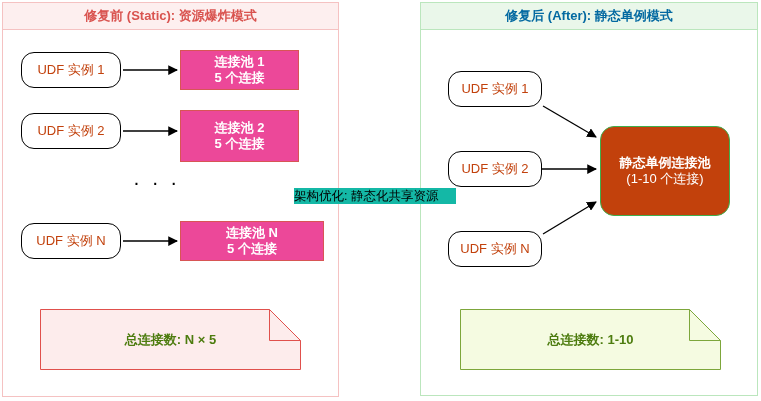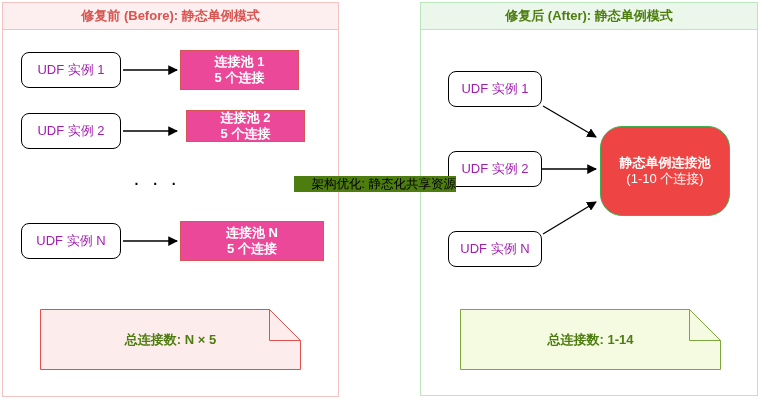--- a/index.html
+++ b/index.html
@@ -10,59 +10,59 @@
   }
   .panel{position:absolute;background:#fff;box-sizing:border-box;}
   .panel.before{left:2px;top:2px;width:337px;height:395px;border:1px solid #F5C2C2;}
   .panel.after{left:420px;top:2px;width:338px;height:394px;border:1px solid #BBE6BD;}
   .panel-header{
     position:absolute;left:0;top:0;right:0;height:27px;
     display:flex;align-items:center;justify-content:center;
     font-size:13px;font-weight:bold;box-sizing:border-box;
   }
   .panel.before .panel-header{background:#FDEFEF;border-bottom:1px solid #F5C2C2;color:#D9534F;}
-  .panel.after .panel-header{background:#EAF7EA;border-bottom:1px solid #BBE6BD;color:#4d7c0f;}
+  .panel.after .panel-header{background:#EAF7EA;border-bottom:1px solid #BBE6BD;color:#0369a1;}
 
   .node{
     position:absolute;box-sizing:border-box;display:flex;flex-direction:column;
     align-items:center;justify-content:center;text-align:center;font-size:13px;line-height:1.25;
   }
   .udf-box{
-    background:#ffffff;border:1px solid #000000;border-radius:8px;color:#a21caf;
+    background:#ffffff;border:1px solid #000000;border-radius:13px;color:#c2410c;
   }
   .pool-box{
     background:#ec4899;border:1px solid #D85555;color:#ffffff;font-weight:bold;
   }
   .singleton-box{
-    background:#ef4444;border:1px solid #3FAE4C;border-radius:22px;color:#ffffff;
+    background:#c2410c;border:1px solid #3FAE4C;border-radius:14px;color:#ffffff;
   }
   .singleton-box .line1{font-weight:bold;}
   .ellipsis{
     position:absolute;left:118px;top:176px;width:80px;height:18px;
     text-align:center;font-weight:bold;font-size:14px;letter-spacing:5px;color:#000;
   }
   .note{position:absolute;}
   .note svg{position:absolute;left:0;top:0;display:block;}
   .note .note-text{
     position:absolute;left:0;top:0;right:0;bottom:0;display:flex;
     align-items:center;justify-content:center;font-size:13px;font-weight:bold;color:#4d7c0f;
   }
   .mid-label{
-    position:absolute;left:294px;top:176px;width:162px;height:16px;line-height:16px;
-    text-align:right;font-size:12.5px;color:#000;background:#4d7c0f;z-index:5;
+    position:absolute;left:294px;top:188px;width:162px;height:16px;line-height:16px;
+    text-align:left;font-size:12.5px;color:#000;background:#14b8a6;z-index:5;
   }
   #arrow-layer{position:absolute;left:0;top:0;z-index:4;pointer-events:none;}
   .layer{position:absolute;left:0;top:0;z-index:3;}
 </style>
 </head>
 <body>
 
 <div class="panel before">
   <div class="panel-header">
-    <span>修复前 (Before): 静态单例模式</span>
+    <span>修复前 (Static): 资源爆炸模式</span>
   </div>
 </div>
 
 <div class="panel after">
   <div class="panel-header">
     <span>修复后 (After): 静态单例模式</span>
   </div>
 </div>
 
 <div class="layer">
@@ -74,21 +74,21 @@
     <span>UDF 实例 2</span>
   </div>
   <div class="node udf-box" style="left:21px;top:223px;width:100px;height:36px;">
     <span>UDF 实例 N</span>
   </div>
 
   <div class="node pool-box" style="left:180px;top:50px;width:119px;height:40px;">
     <span>连接池 1</span>
     <span>5 个连接</span>
   </div>
-  <div class="node pool-box" style="left:186px;top:110px;width:119px;height:32px;">
+  <div class="node pool-box" style="left:180px;top:110px;width:119px;height:52px;">
     <span>连接池 2</span>
     <span>5 个连接</span>
   </div>
   <div class="node pool-box" style="left:180px;top:221px;width:144px;height:40px;text-align:center;">
     <span>连接池 N</span>
     <span>5 个连接</span>
   </div>
 
   <div class="ellipsis">· · ·</div>
 
@@ -113,21 +113,21 @@
   <div class="node singleton-box" style="left:600px;top:126px;width:130px;height:90px;">
     <span class="line1">静态单例连接池</span>
     <span>(1-10 个连接)</span>
   </div>
 
   <div class="note" style="left:460px;top:309px;width:261px;height:61px;">
     <svg width="261" height="61" viewBox="0 0 261 61">
       <path d="M0.5,0.5 H229.5 L260.5,31.5 V60.5 H0.5 Z" fill="#F5FBE1" stroke="#7DA63B" stroke-width="1"></path>
       <path d="M229.5,0.5 V31.5 H260.5" fill="none" stroke="#7DA63B" stroke-width="1"></path>
     </svg>
-    <div class="note-text">总连接数: 1-14</div>
+    <div class="note-text">总连接数: 1-10</div>
   </div>
 
 </div>
 
 <div class="mid-label">架构优化: 静态化共享资源</div>
 
 <svg id="arrow-layer" width="761" height="401" viewBox="0 0 761 401">
   <defs>
     <marker id="ah" viewBox="0 0 10 10" refX="9" refY="5" markerWidth="7.5" markerHeight="7.5" orient="auto-start-reverse">
       <path d="M0,0 L10,5 L0,10 Z" fill="#000000"></path>

